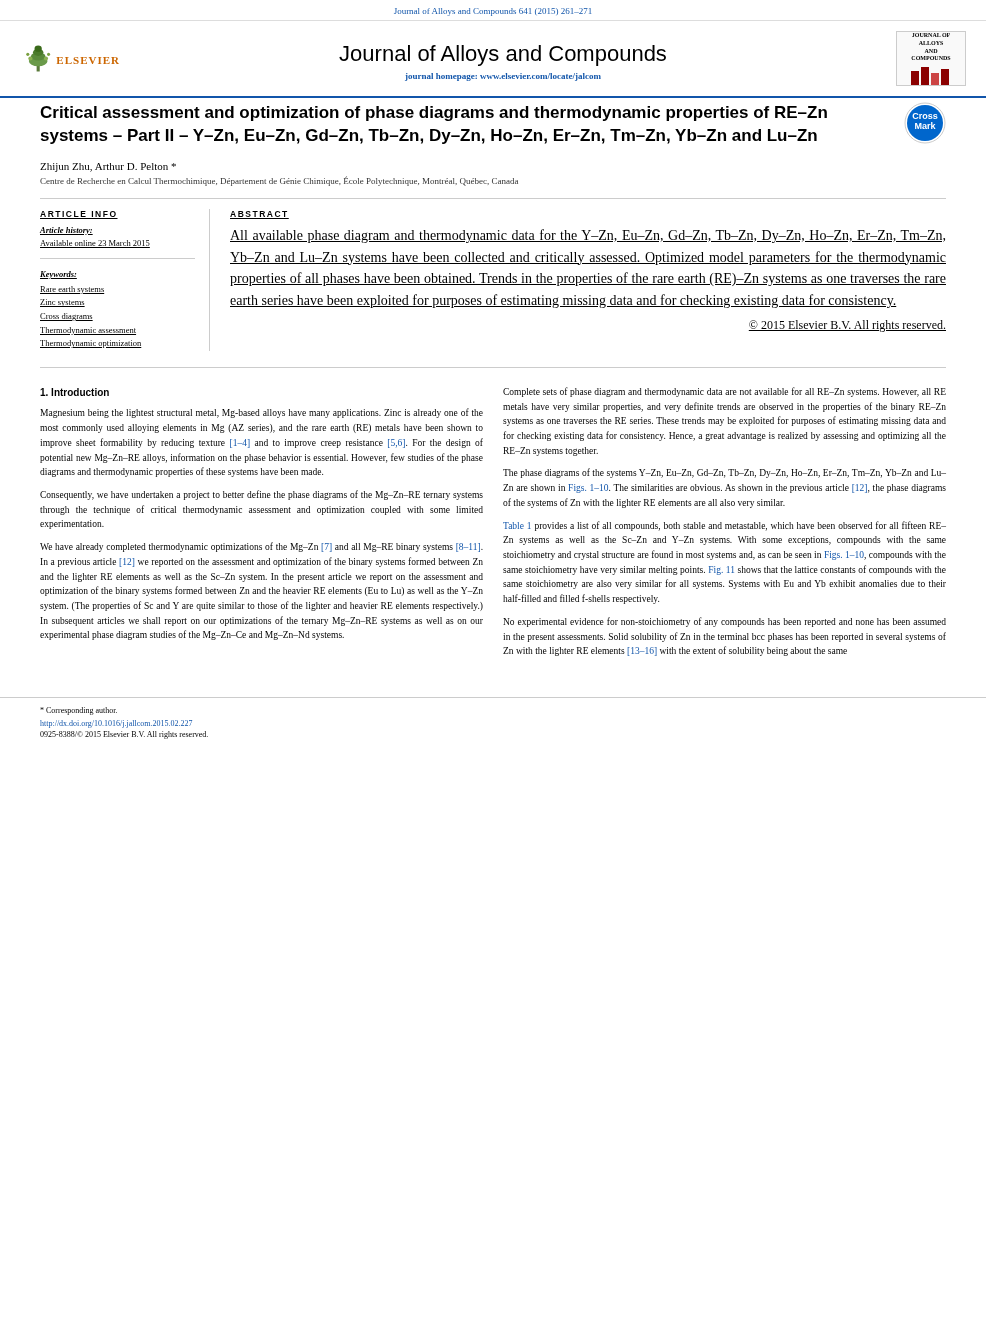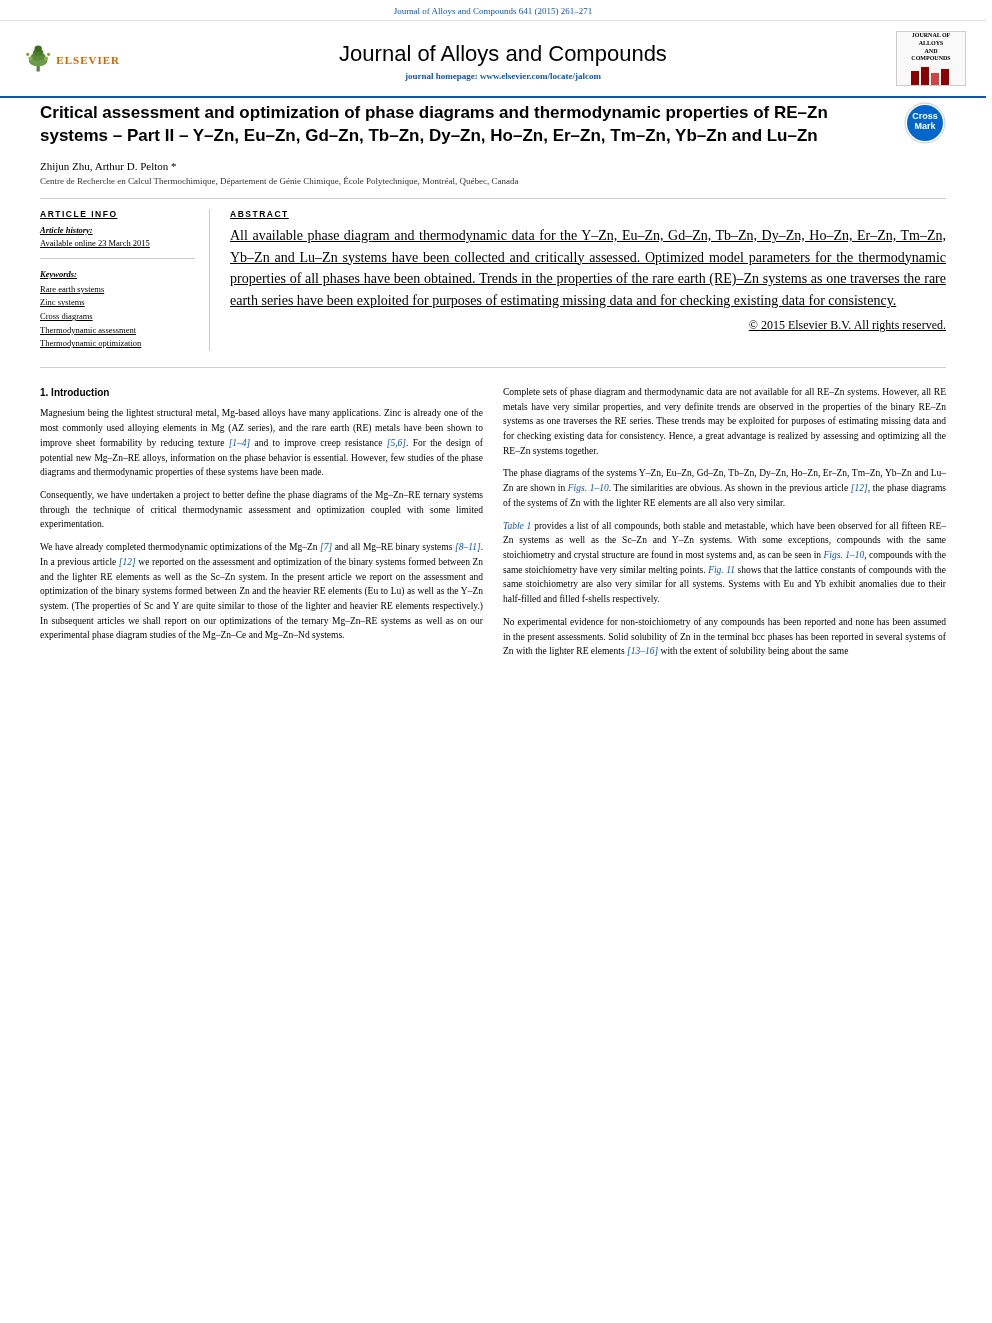--- a/index.html
+++ b/index.html
@@ -242,21 +242,20 @@
 
     .body-para {
       margin-bottom: 8px;
       font-size: 9.5px;
       line-height: 1.55;
       text-align: justify;
     }
 
     .ref-link {
       color: #1155aa;
-      font-style: italic;
     }
 
     
     .page-footer {
       margin-top: 10px;
       padding: 8px 40px 0;
       border-top: 1px solid #ccc;
       font-size: 8px;
       color: #000;
     }
@@ -410,14 +409,19 @@
 
         <div class="body-para">
           No experimental evidence for non-stoichiometry of any compounds has been reported and none has been assumed in the present assessments. Solid solubility of Zn in the terminal bcc phases has been reported in several systems of Zn with the lighter RE elements <span class="ref-link">[13–16]</span> with the extent of solubility being about the same
         </div>
       </div>
 
     </div>
 
   </div>
 
+  <div class="page-footer">
+    <div class="footer-note">* Corresponding author.</div>
+    <div class="footer-doi">http://dx.doi.org/10.1016/j.jallcom.2015.02.227</div>
+    <div class="footer-issn">0925-8388/© 2015 Elsevier B.V. All rights reserved.</div>
+  </div>
 
 </div>
 
 </body></html>

